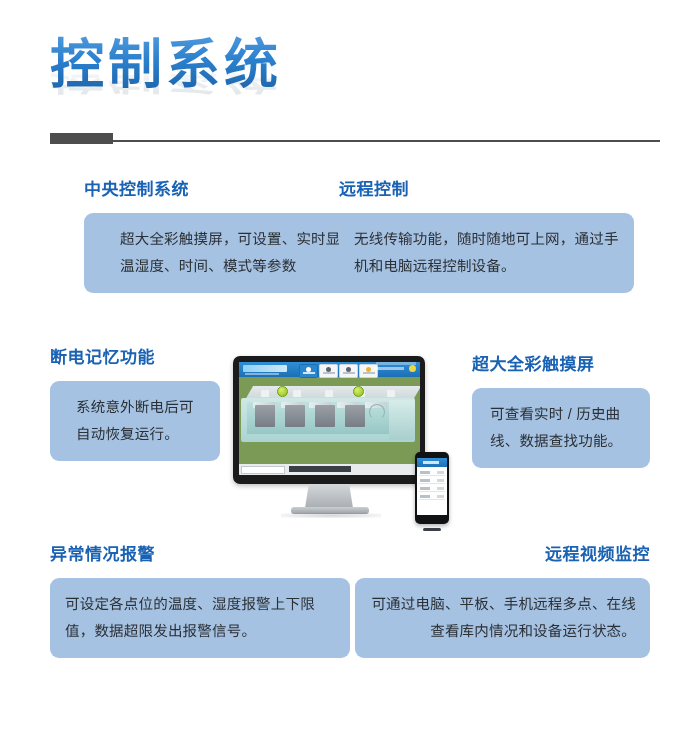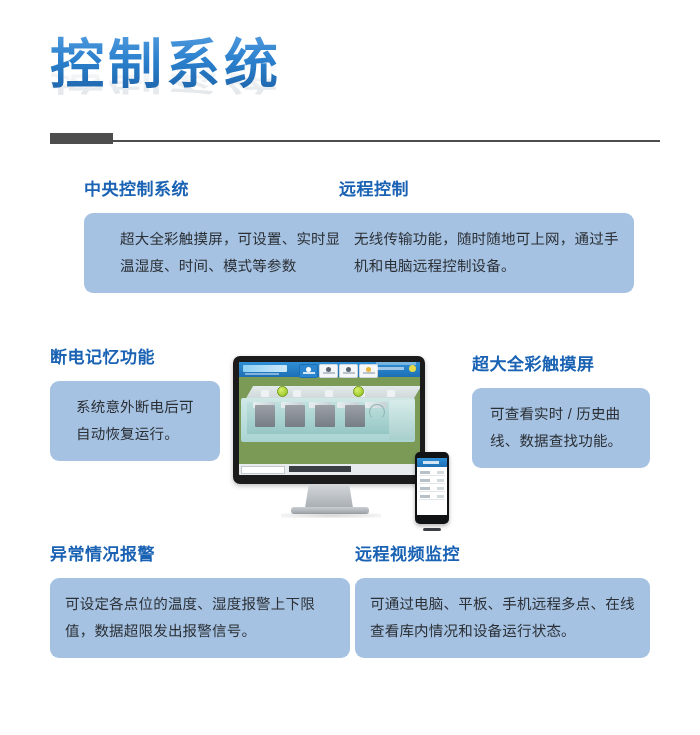--- a/index.html
+++ b/index.html
@@ -112,21 +112,21 @@
 
   
   #sec-power    { left: 50px;  top: 348px; width: 170px; }
   #sec-power    .sec-box { width: 170px; padding-left: 26px; }
   #sec-data     { left: 472px; top: 355px; width: 178px; }
   #sec-data     .sec-box { width: 178px; padding-left: 18px; }
 
   
   #sec-alarm    { left: 50px;  top: 545px; width: 300px; }
   #sec-alarm    .sec-box { width: 300px; font-family: Liberation Serif, serif; }
-  #sec-video    { left: 355px; top: 545px; width: 295px; }
+  #sec-video    { left: 355px; top: 545px; width: 295px; text-align: right; }
   #sec-video    .sec-box { width: 295px; }
 
   
   .device {
     position: absolute;
     left: 233px;
     top: 356px;
     width: 240px;
     height: 175px;
   }

